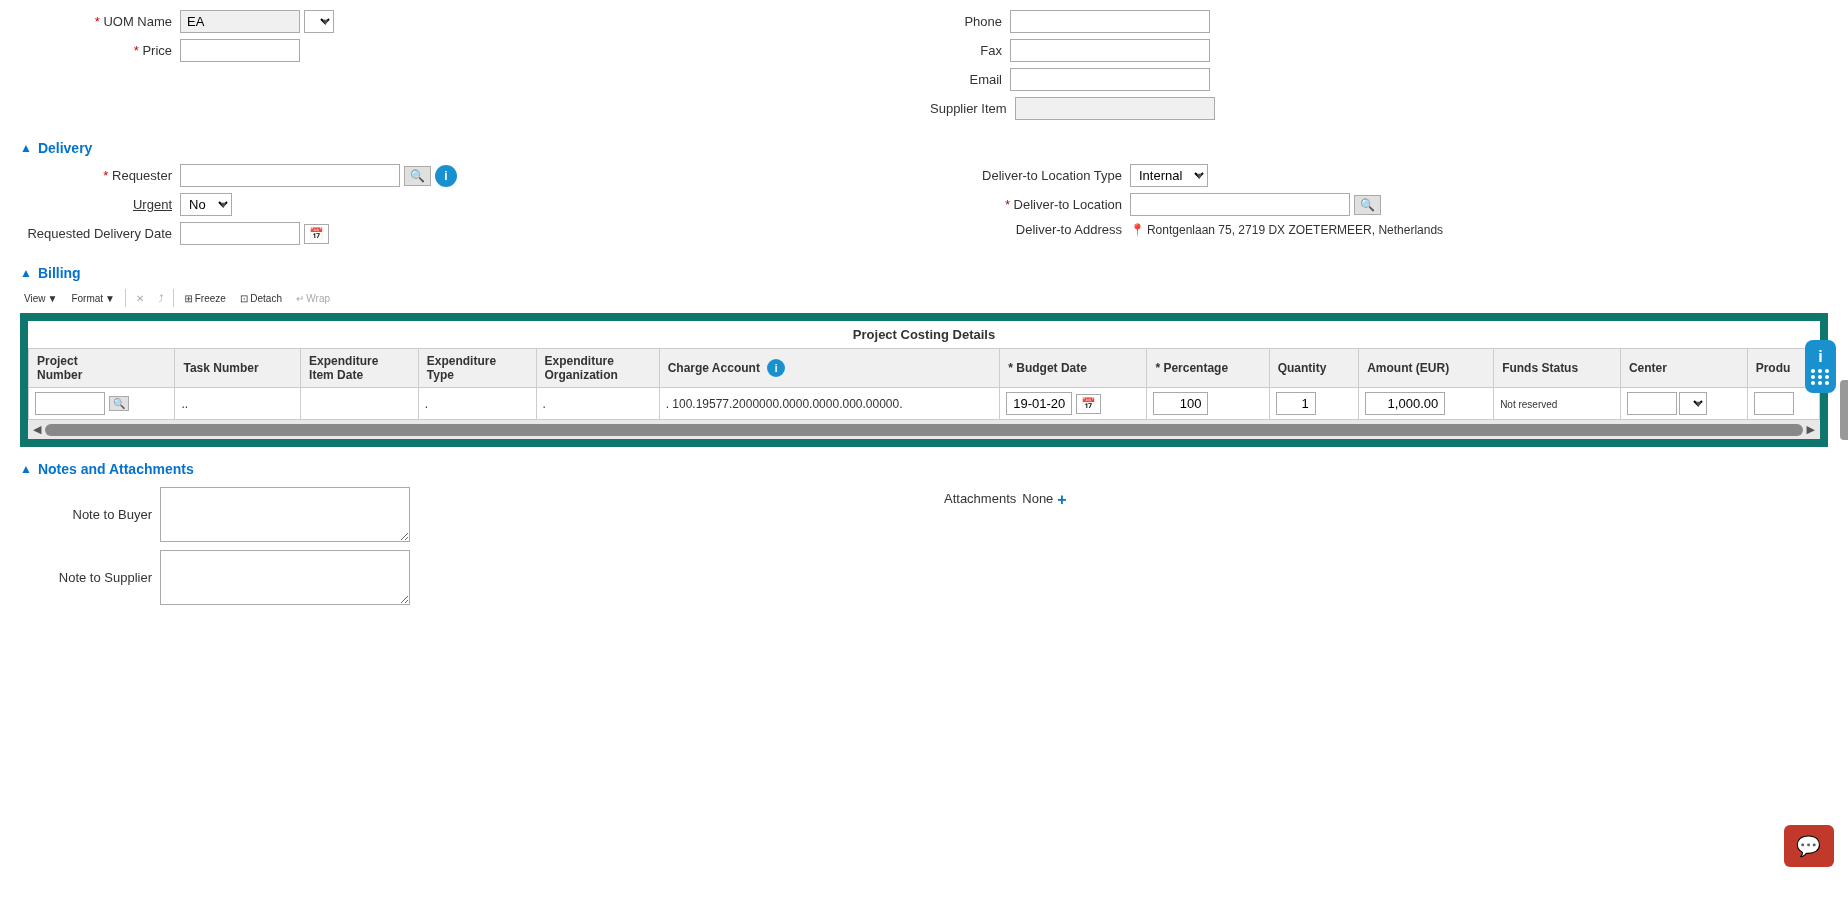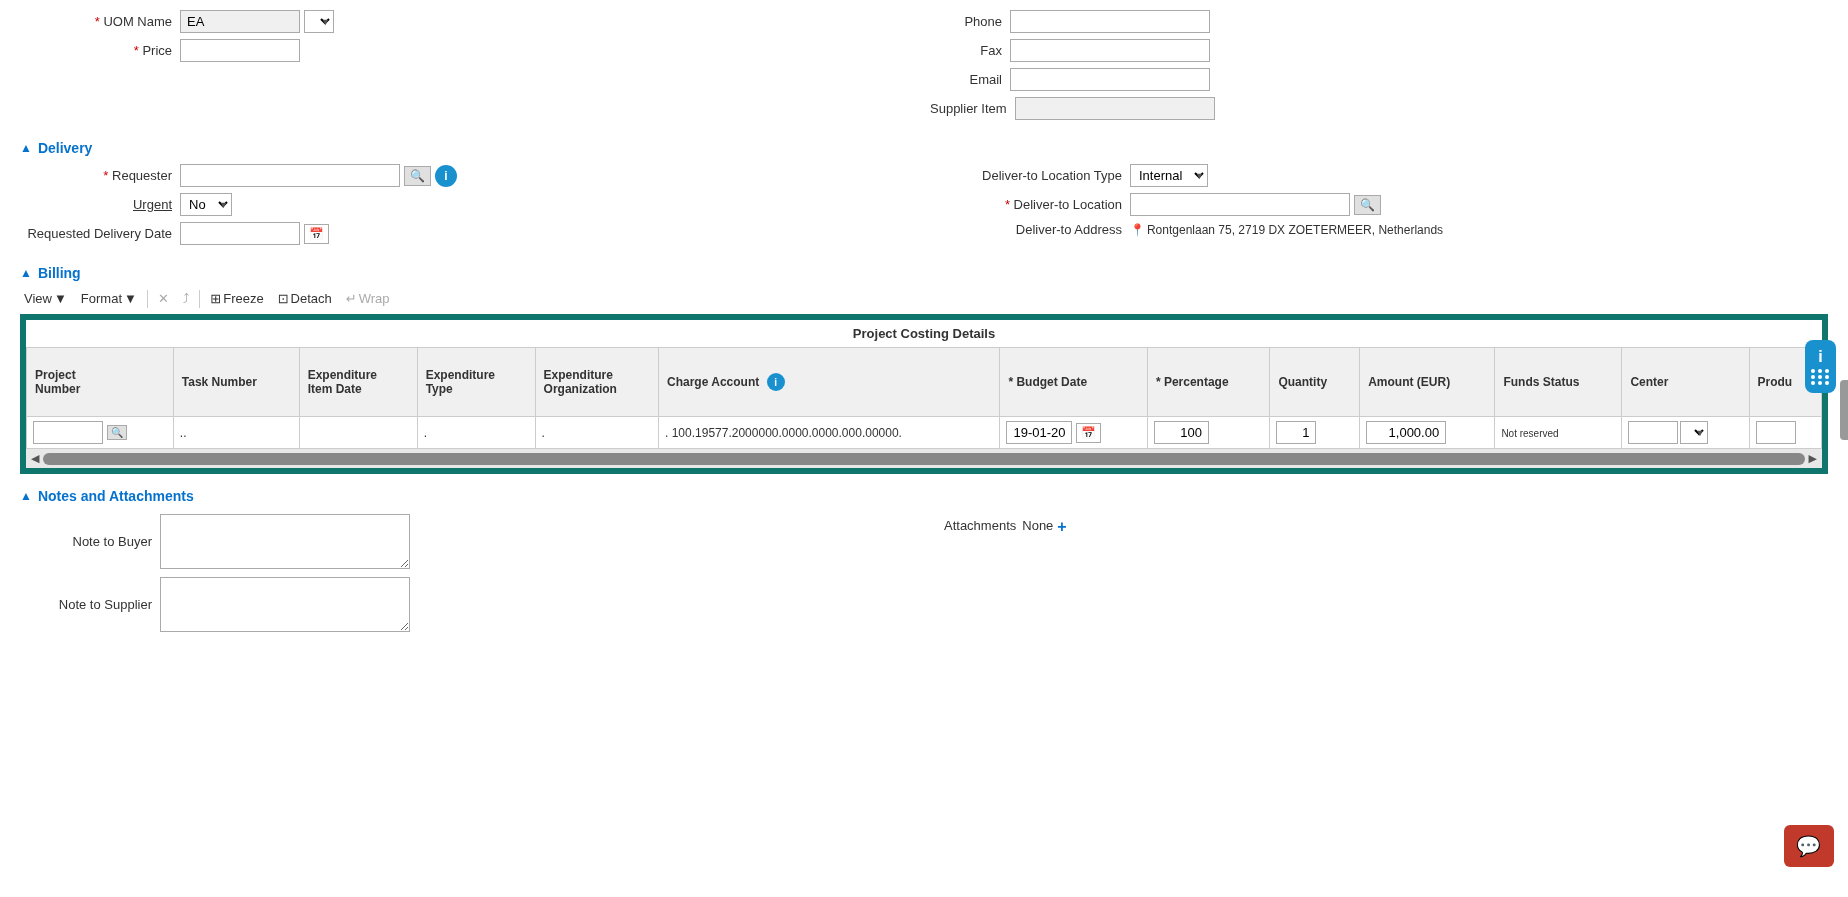--- a/index.html
+++ b/index.html
@@ -110,45 +110,45 @@
     .toolbar {
       display: flex;
       align-items: center;
       gap: 6px;
       margin-bottom: 6px;
     }
     .toolbar-btn {
       background: none;
       border: none;
       cursor: pointer;
-      font-size: 13px;
+      font-size: 10px;
       color: #333;
       display: flex; align-items: center; gap: 2px;
       padding: 2px 4px;
     }
     .toolbar-btn.disabled { color: #aaa; cursor: default; }
     .toolbar-sep { border-left: 1px solid #ccc; height: 18px; }
 
     
     .billing-table-container {
-      border: 6px solid #0f766e;
+      border: 8px solid #0f766e;
       overflow-x: auto;
     }
     .billing-table {
       border-collapse: collapse;
       width: 100%;
       min-width: 1300px;
       background: #fff;
     }
     .billing-table thead tr {
       background: #f0f0f0;
     }
     .billing-table th {
       border: 1px solid #ccc;
-      padding: 20px 8px;
+      padding: 5px 8px;
       font-size: 12px;
       font-weight: bold;
       text-align: left;
       white-space: nowrap;
     }
     .billing-table td {
       border: 1px solid #ccc;
       padding: 4px 6px;
       font-size: 12px;
     }

